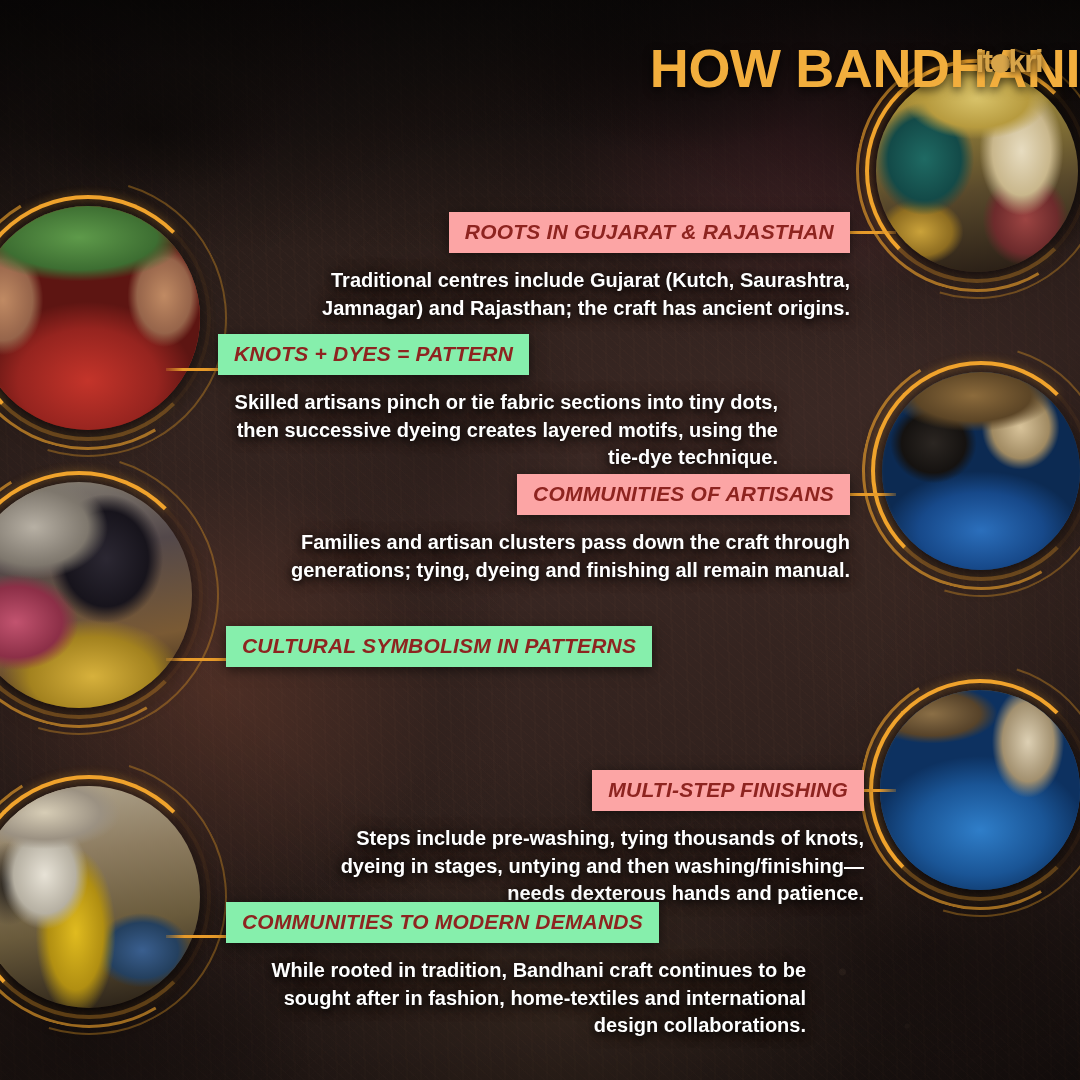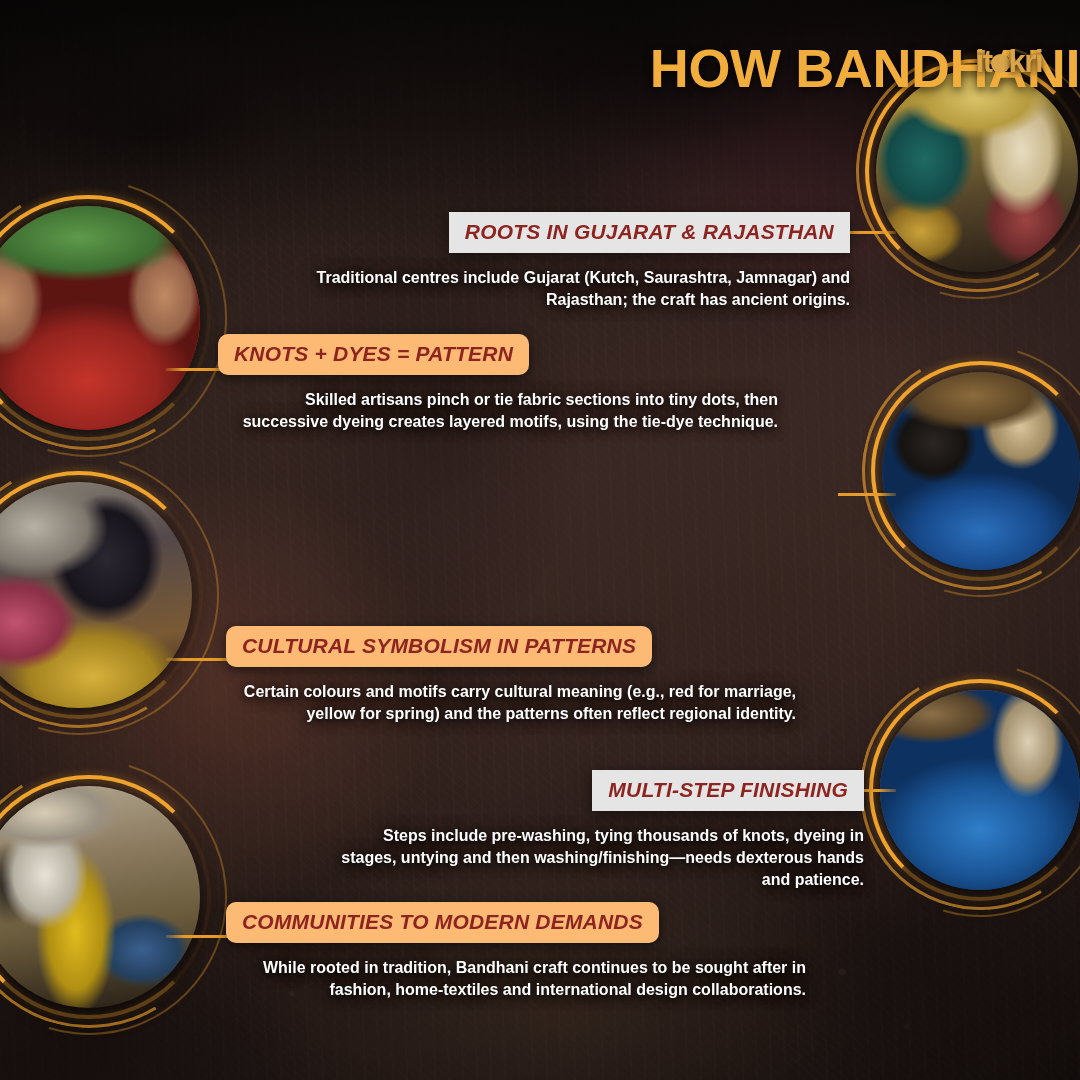--- a/index.html
+++ b/index.html
@@ -237,29 +237,29 @@
     padding: 8px 16px 9px 16px;
     font-family: "Liberation Sans", sans-serif;
     font-weight: bold;
     font-style: italic;
     font-size: 21px;
     letter-spacing: 0.2px;
     color: #8E2420;
     white-space: nowrap;
     box-shadow: 0 3px 12px rgba(0,0,0,0.55);
   }
-  .heading.cream  { background: #e5e5e5; }
-  .heading.amber  { background: #fdba74; border-radius: 10px; }
+  .heading.cream  { background: #fca5a5; }
+  .heading.amber  { background: #86efac; }
 
   .body-text {
     margin-top: 14px;
     color: #FFFFFF;
     font-family: "Liberation Sans", sans-serif;
     font-weight: bold;
-    font-size: 16px;
+    font-size: 20px;
     line-height: 1.38;
     text-shadow: 0 2px 7px rgba(0,0,0,0.88), 0 0 16px rgba(0,0,0,0.6);
   }
   .align-right { text-align: right; }
   .align-left  { text-align: right; }
 
   
   #row-1 { left: 250px; top: 212px;  width: 600px; }
   #row-2 { left: 218px; top: 334px;  width: 560px; }
   #row-3 { left: 236px; top: 474px;  width: 614px; }
@@ -358,26 +358,31 @@
     <div class="body-text align-right">Traditional centres include Gujarat (Kutch, Saurashtra, Jamnagar) and Rajasthan; the craft has ancient origins.</div>
   </div>
 
   <div class="row" id="row-2">
     <div class="heading-wrap">
       <span class="heading amber">KNOTS + DYES = PATTERN</span>
     </div>
     <div class="body-text align-left">Skilled artisans pinch or tie fabric sections into tiny dots, then successive dyeing creates layered motifs, using the tie-dye technique.</div>
   </div>
 
+  <div class="row" id="row-3">
+    <div class="heading-wrap">
+      <span class="heading cream">COMMUNITIES OF ARTISANS</span>
+    </div>
+    <div class="body-text align-right">Families and artisan clusters pass down the craft through generations; tying, dyeing and finishing all remain manual.</div>
+  </div>
 
   <div class="row" id="row-4">
     <div class="heading-wrap">
       <span class="heading amber">CULTURAL SYMBOLISM IN PATTERNS</span>
     </div>
-    <div class="body-text align-left">Certain colours and motifs carry cultural meaning (e.g., red for marriage, yellow for spring) and the patterns often reflect regional identity.</div>
   </div>
 
   <div class="row" id="row-5">
     <div class="heading-wrap">
       <span class="heading cream">MULTI-STEP FINISHING</span>
     </div>
     <div class="body-text align-right">Steps include pre-washing, tying thousands of knots, dyeing in stages, untying and then washing/finishing—needs dexterous hands and patience.</div>
   </div>
 
   <div class="row" id="row-6">

